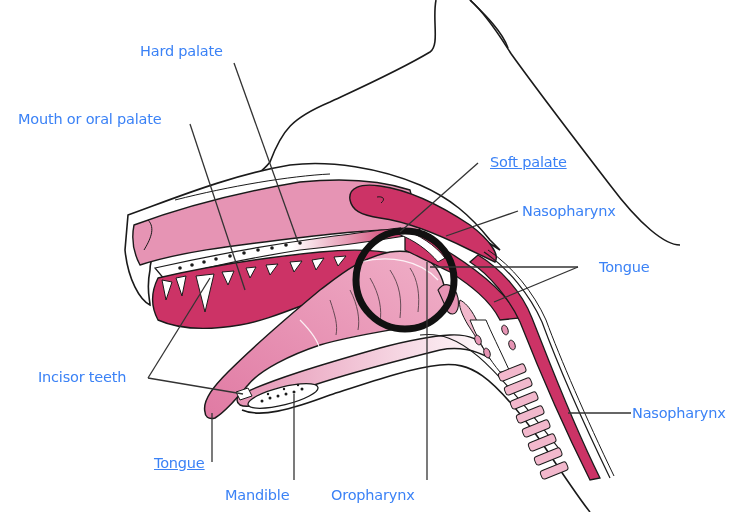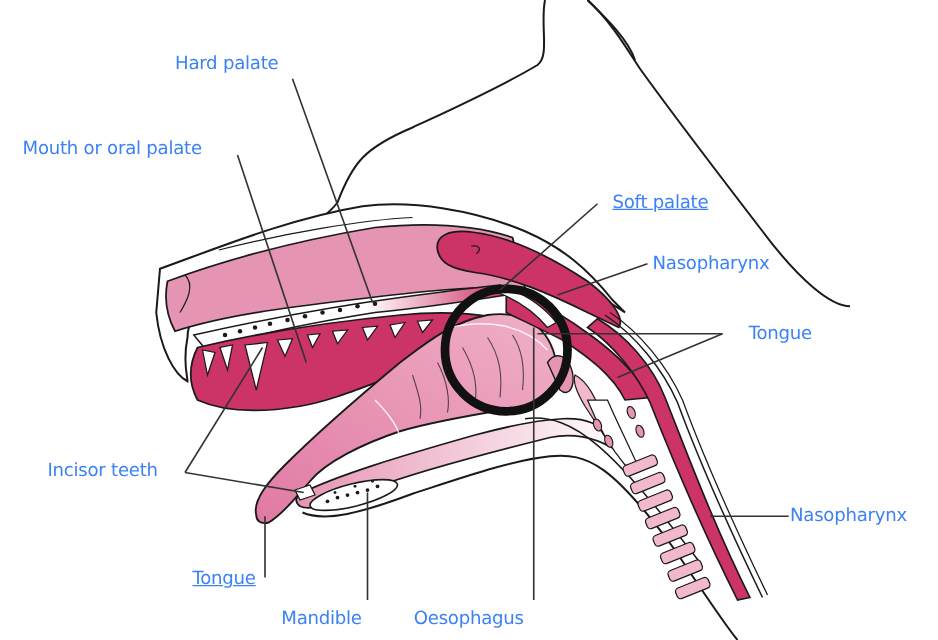--- a/index.html
+++ b/index.html
@@ -165,13 +165,13 @@
 
 <div class="lbl" style="left:140px; top:44px;">Hard palate</div>
 <div class="lbl" style="left:18px; top:112px;">Mouth or oral palate</div>
 <div class="lbl" style="left:490px; top:155px;text-decoration:underline;">Soft palate</div>
 <div class="lbl" style="left:522px; top:204px;">Nasopharynx</div>
 <div class="lbl" style="left:599px; top:260px;">Tongue</div>
 <div class="lbl" style="left:38px; top:370px;">Incisor teeth</div>
 <div class="lbl" style="left:632px; top:406px;">Nasopharynx</div>
 <div class="lbl" style="left:154px; top:456px;text-decoration:underline;">Tongue</div>
 <div class="lbl" style="left:225px; top:488px;text-align:center;">Mandible</div>
-<div class="lbl" style="left:331px; top:488px;">Oesophagus</div>
+<div class="lbl" style="left:331px; top:488px;">Oropharynx</div>
 
 </body></html>

